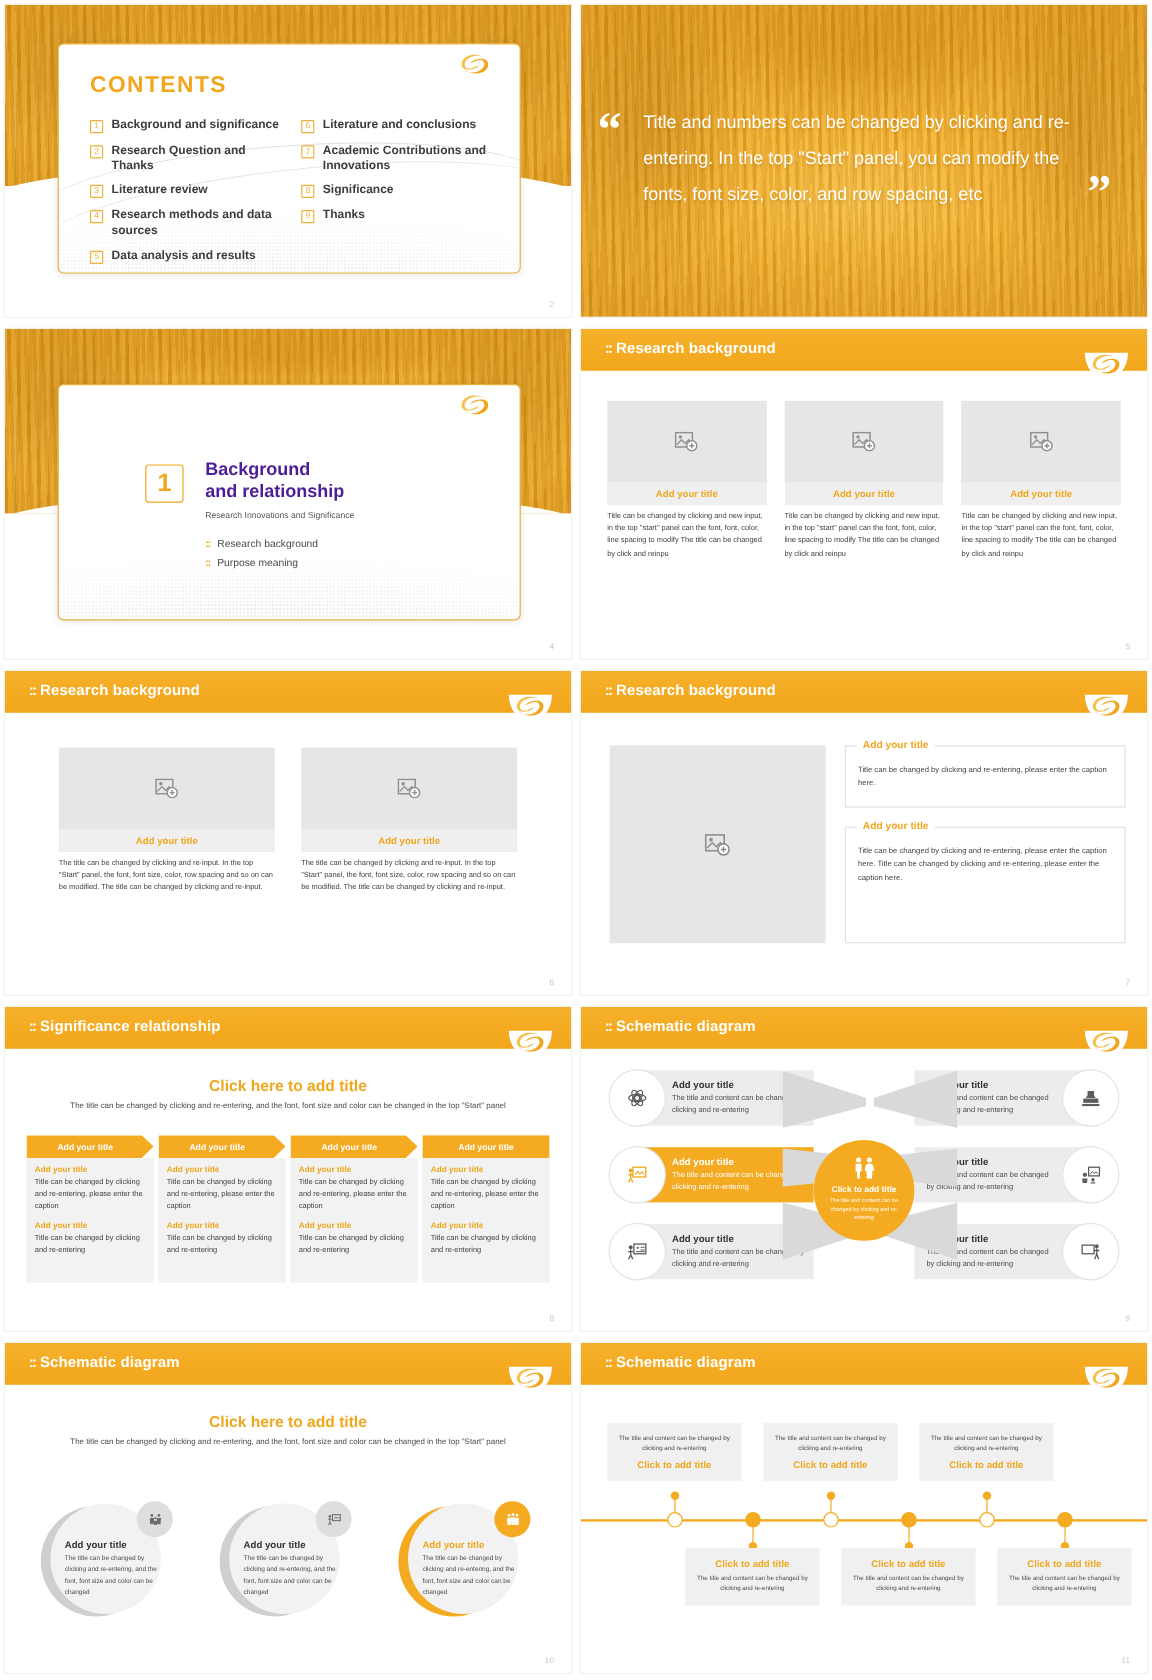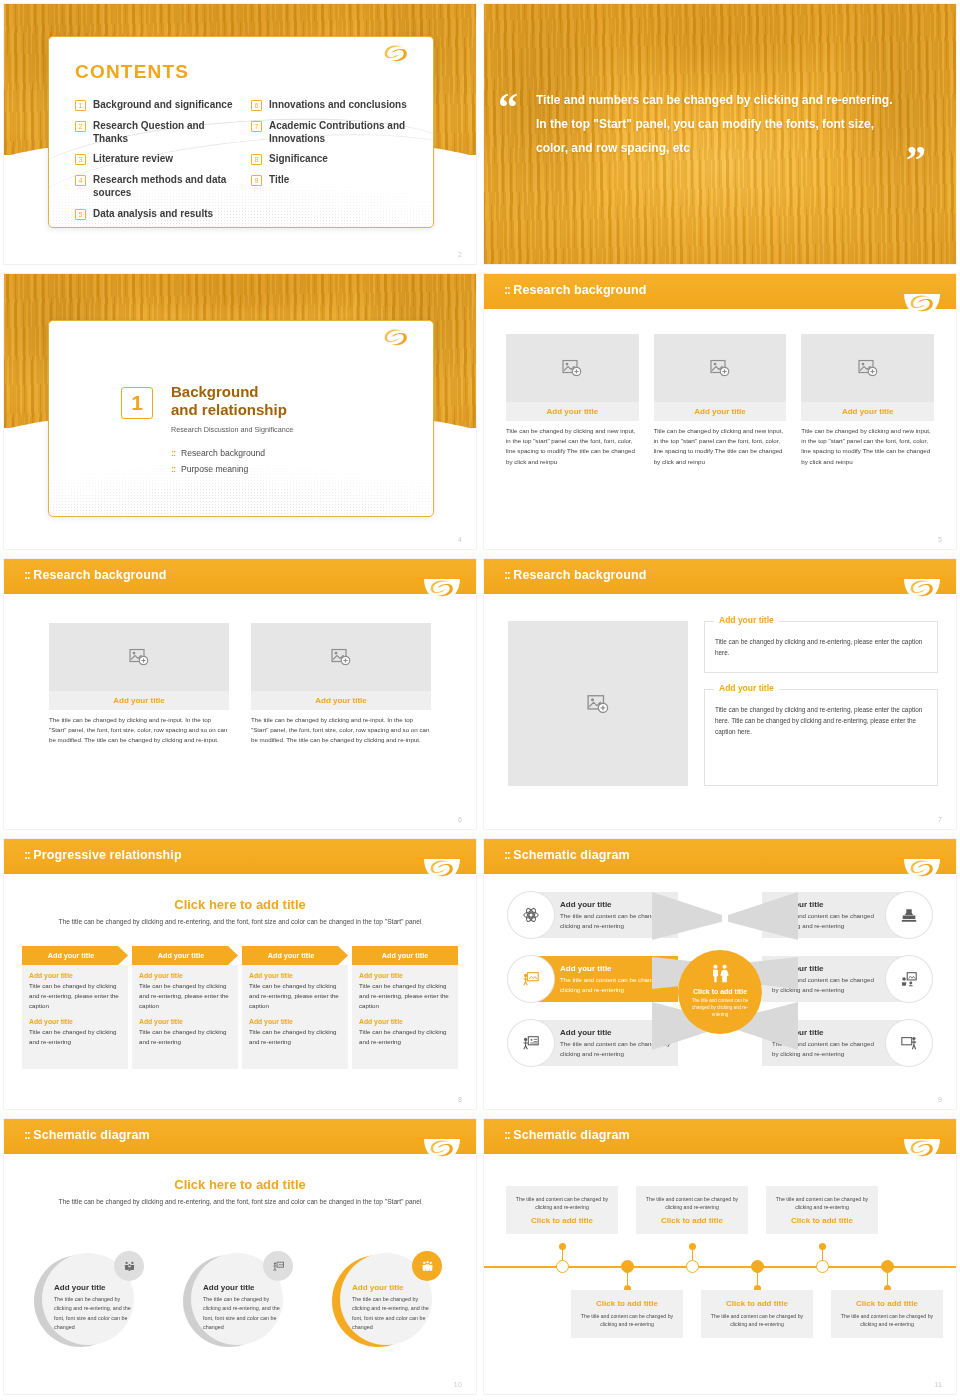--- a/index.html
+++ b/index.html
@@ -116,21 +116,21 @@
     border: 1px solid #edb13a; border-radius: 1px;
     color: #edb13a; font-size: 7px; line-height: 10px; text-align: center;
   }
   .toc-label { font-size: 10px; color: #3c3c3c; line-height: 1.28; font-weight: 600; }
 
   
   .quote-wrap {
     position:absolute; left: 52px; right: 52px; top: 84px;
   }
   .quote-text {
-    color:#fff; font-size: 12px; font-weight: bold; line-height: 2.0;
+    color:#fff; font-size: 15px; font-weight: normal; line-height: 2.0;
     text-shadow: 0 1px 2px rgba(150,90,0,.25);
   }
   .qmark {
     position:absolute; color:#fff; font-size: 40px; font-weight:bold;
     font-family: "Liberation Serif", serif; line-height: .8;
   }
   .qmark.open { left: 14px; top: 88px; }
   .qmark.close { right: 30px; top: 140px; }
 
   
@@ -139,21 +139,21 @@
     background:#fff; border:1px solid #e7b23c; border-radius: 5px;
     box-shadow: 0 1px 6px rgba(0,0,0,.10); overflow:hidden;
   }
   .sec-body { position:absolute; left: 122px; top: 62px; }
   .sec-numbox {
     position:absolute; left: -50px; top: 4px;
     width: 32px; height: 32px; border: 1.4px solid #f0a71e; border-radius:3px;
     color:#f0a71e; font-size: 21px; font-weight: bold;
     display:flex; align-items:center; justify-content:center;
   }
-  .sec-h { color:#a16207; font-size: 15px; font-weight: bold; line-height: 1.18; }
+  .sec-h { color:#4c1d95; font-size: 15px; font-weight: bold; line-height: 1.18; }
   .sec-sub { color:#5a5a5a; font-size: 7.2px; margin-top: 7px; }
   .sec-list { margin-top: 14px; display:flex; flex-direction:column; gap: 6px; }
   .sec-li { font-size: 8.6px; color:#4a4a4a; display:flex; gap:6px; align-items:center; }
   .dots { color:#f0a71e; font-weight:bold; font-size: 9px; letter-spacing:-1px; }
 
   
   .hdr {
     position:absolute; left:0; right:0; top:0; height: 35px;
     background: linear-gradient(180deg, #f6b02a 0%, #f4ab22 52%, #f1a71c 100%);
   }
@@ -320,33 +320,33 @@
               <div class="toc-label">Research methods and data sources</div>
             </div>
             <div class="toc-item">
               <div class="toc-num">5</div>
               <div class="toc-label">Data analysis and results</div>
             </div>
           </div>
           <div class="toc-col">
             <div class="toc-item">
               <div class="toc-num">6</div>
-              <div class="toc-label">Innovations and conclusions</div>
+              <div class="toc-label">Literature and conclusions</div>
             </div>
             <div class="toc-item">
               <div class="toc-num">7</div>
               <div class="toc-label">Academic Contributions and Innovations</div>
             </div>
             <div class="toc-item">
               <div class="toc-num">8</div>
               <div class="toc-label">Significance</div>
             </div>
             <div class="toc-item">
               <div class="toc-num">9</div>
-              <div class="toc-label">Title</div>
+              <div class="toc-label">Thanks</div>
             </div>
           </div>
         </div>
       </div>
       <div class="pagenum">2</div>
     </div>
   </div>
 
   <div class="slide">
     <div class="slide-inner">
@@ -375,21 +375,21 @@
           <svg width="24" height="17" viewBox="0 0 24 17">
             <path d="M2 12.5C5 16.5 13 16.5 17.5 12.5 21 9.5 20 5 16 5c-3.5 0-5 2-8.5 2.5 3-3 7-4 11-3.5C22.5 4.6 24 8 22 11.8 19 17 8 18 2 12.5Z" fill="#f0a71e"></path>
             <path d="M21.5 4.2C18 .4 9.6.5 5.2 4.6 1.8 7.8 3 12.2 7 12.2c3.4 0 4.8-2 8.3-2.6-3 3-7 4-11 3.4C.8 12.3-.5 8.8 1.7 5 4.9-.4 15.8-1.2 21.5 4.2Z" fill="#f5c04c"></path>
           </svg>
         </div>
 
         <div class="sec-body">
           <div class="sec-numbox">1</div>
           <div class="sec-h">Background</div>
           <div class="sec-h">and relationship</div>
-          <div class="sec-sub">Research Discussion and Significance</div>
+          <div class="sec-sub">Research Innovations and Significance</div>
           <div class="sec-list">
             <div class="sec-li">
               <span class="dots">::</span>
               <span>Research background</span>
             </div>
             <div class="sec-li">
               <span class="dots">::</span>
               <span>Purpose meaning</span>
             </div>
           </div>
@@ -540,21 +540,21 @@
         </div>
       </div>
       <div class="pagenum">7</div>
     </div>
   </div>
 
   <div class="slide">
     <div class="slide-inner">
       <div class="hdr"></div>
       <div class="hdr-title">
-        <span class="hdr-dots">::</span><span>Progressive relationship</span>
+        <span class="hdr-dots">::</span><span>Significance relationship</span>
       </div>
       <div class="hdr-logo">
         <div class="bub"></div>
         <svg width="24" height="17" viewBox="0 0 24 17">
           <path d="M2 12.5C5 16.5 13 16.5 17.5 12.5 21 9.5 20 5 16 5c-3.5 0-5 2-8.5 2.5 3-3 7-4 11-3.5C22.5 4.6 24 8 22 11.8 19 17 8 18 2 12.5Z" fill="#f0a71e"></path>
           <path d="M21.5 4.2C18 .4 9.6.5 5.2 4.6 1.8 7.8 3 12.2 7 12.2c3.4 0 4.8-2 8.3-2.6-3 3-7 4-11 3.4C.8 12.3-.5 8.8 1.7 5 4.9-.4 15.8-1.2 21.5 4.2Z" fill="#f5c04c"></path>
         </svg>
       </div>
 
       <div class="chead" style="position:absolute;left:40px;right:40px;top:44px;">

